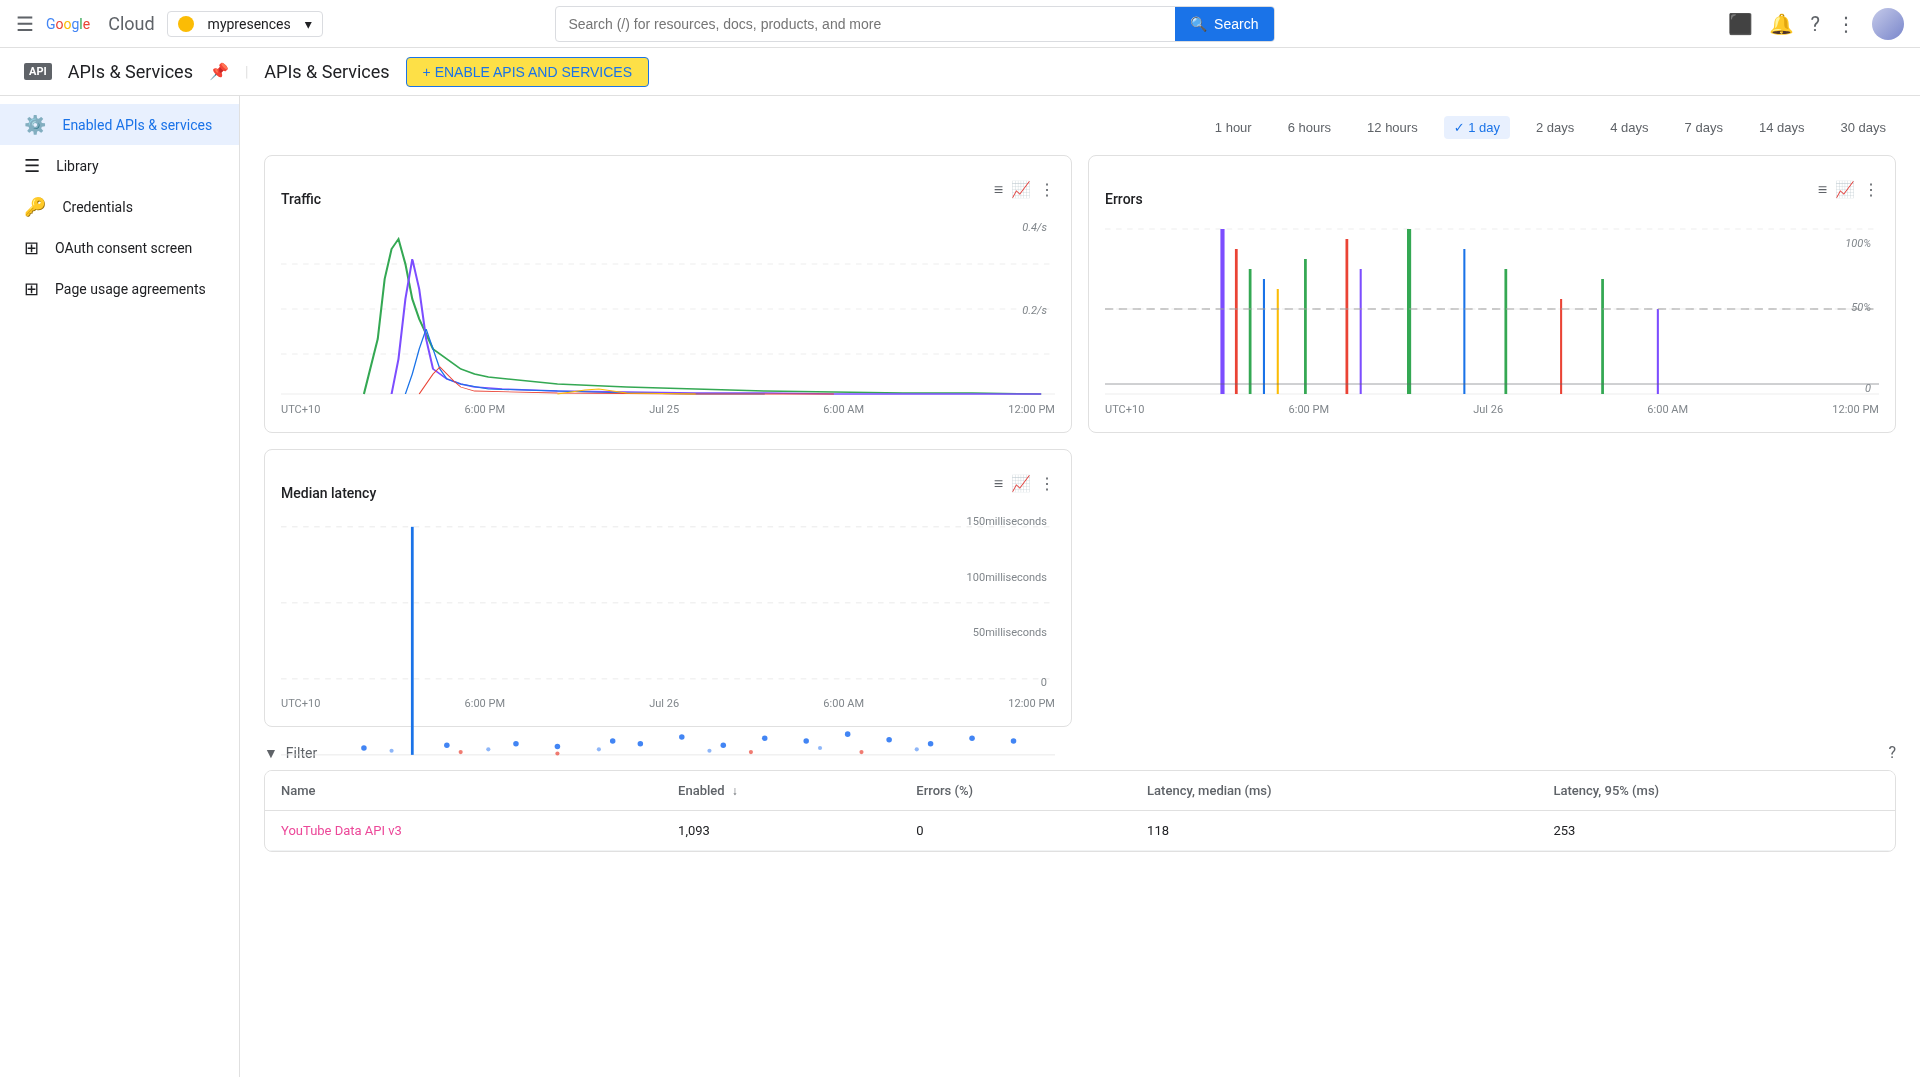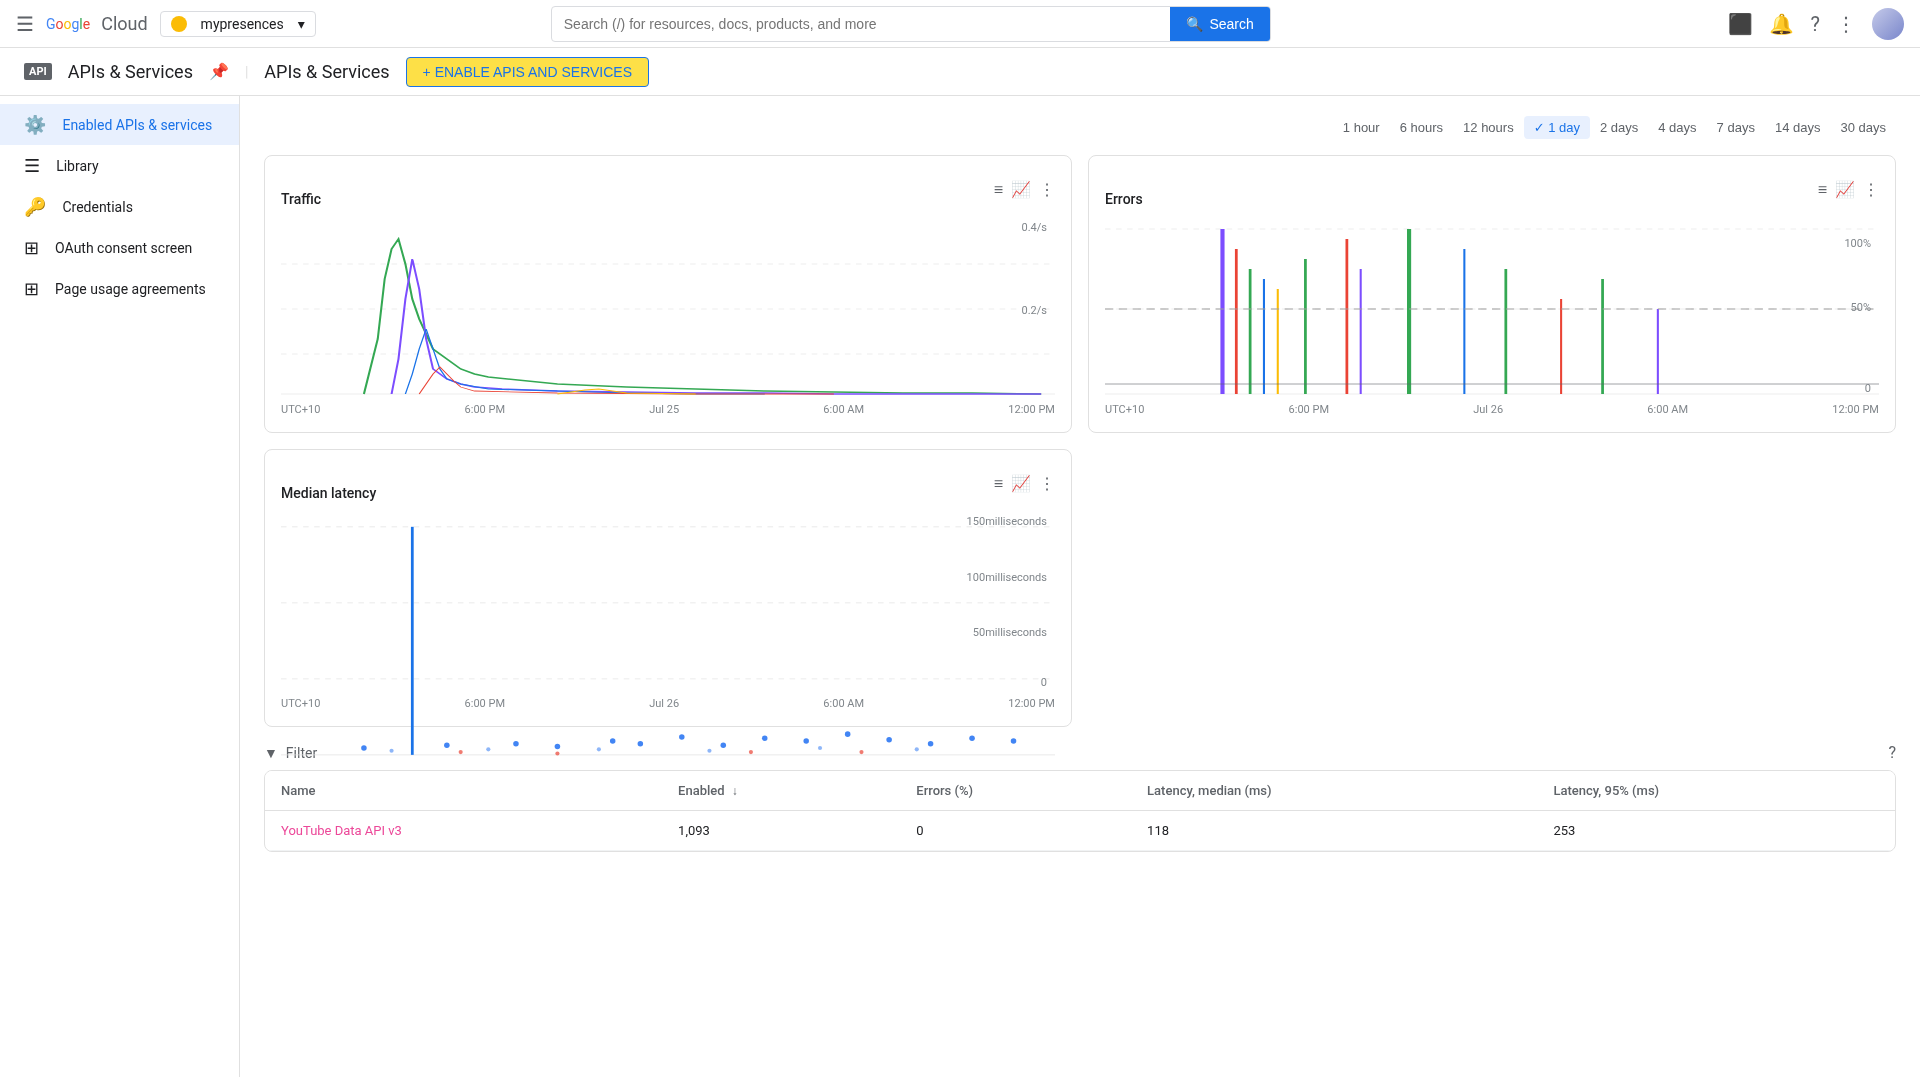--- a/index.html
+++ b/index.html
@@ -12,21 +12,21 @@
       height: 48px;
       padding: 0 16px;
       border-bottom: 1px solid #e0e0e0;
       gap: 12px;
       position: fixed;
       top: 0; left: 0; right: 0;
       background: #fff;
       z-index: 100;
     }
     .nav-hamburger { color: #5f6368; cursor: pointer; font-size: 20px; }
-    .nav-logo { display: flex; align-items: center; gap: 11px; justify-content: center; }
+    .nav-logo { display: flex; align-items: center; gap: 18px; justify-content: center; }
     .google-colors span:nth-child(1) { color: #4285f4; }
     .google-colors span:nth-child(2) { color: #ea4335; }
     .google-colors span:nth-child(3) { color: #fbbc05; }
     .google-colors span:nth-child(4) { color: #4285f4; }
     .google-colors span:nth-child(5) { color: #34a853; }
     .google-colors span:nth-child(6) { color: #ea4335; }
     .nav-project {
       display: flex; align-items: center; gap: 14px;
       border: 1px solid #dadce0; border-radius: 4px;
       padding: 4px 10px; cursor: pointer; color: #202124; font-size: 14px;
@@ -102,21 +102,21 @@
     
     .main-content {
       flex: 1;
       padding: 20px 24px;
       overflow: auto;
     }
 
     
     .time-selector {
       display: flex; align-items: flex-start; justify-content: flex-end;
-      gap: 0; margin-bottom: 16px;
+      gap: 16px; margin-bottom: 16px;
     }
     .time-btn {
       padding: 4px 10px; border-radius: 4px; cursor: pointer; font-size: 13px; color: #5f6368;
       background: none; border: none;
     }
     .time-btn.active {
       background: #e8f0fe; color: #1a73e8; font-weight: 500;
       display: flex; align-items: center; gap: 4px;
     }
 
@@ -131,21 +131,21 @@
     .chart-card-full { flex: 1; }
     .chart-header {
       display: flex; align-items: center; justify-content: space-between; margin-bottom: 12px;
     }
     .chart-title { font-size: 14px; font-weight: 500; color: #202124; margin-top: 19px; }
     .chart-actions { display: flex; align-items: center; gap: 8px; color: #5f6368; }
     .chart-action-icon { cursor: pointer; font-size: 16px; }
 
     
     .chart-area {
-      position: relative; width: 100%; height: 180px;
+      position: relative; width: 100%; height: 180px; font-style: italic;
     }
     .chart-area svg { width: 100%; height: 100%; }
     .chart-x-labels {
       display: flex; justify-content: space-between;
       font-size: 11px; color: #80868b; margin-top: 4px;
     }
 
     
     .table-section { margin-top: 16px; }
     .filter-row {

